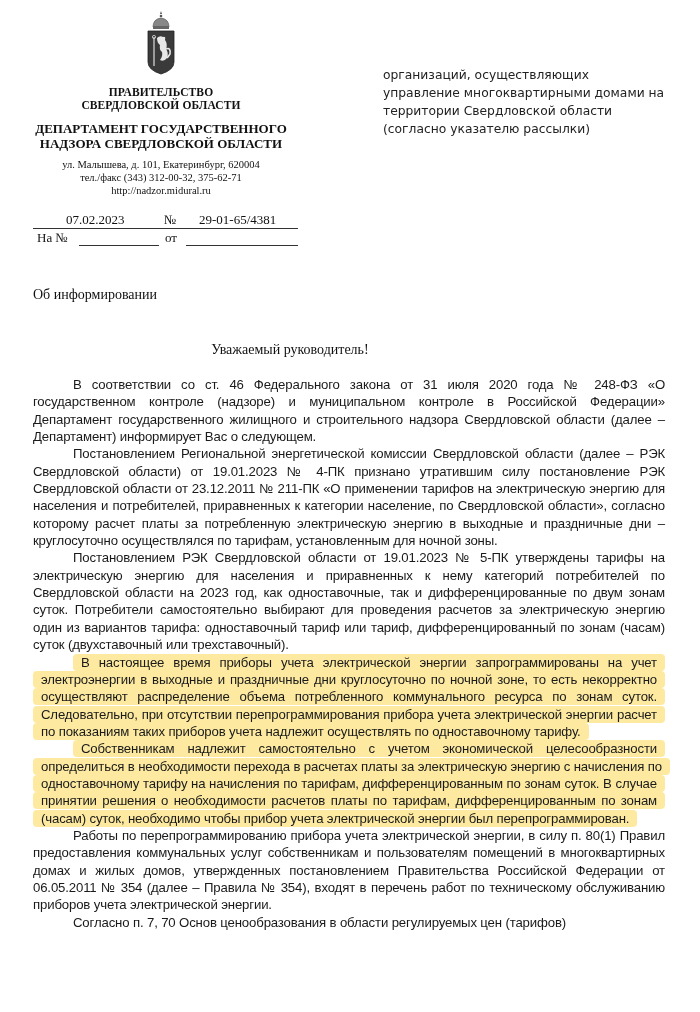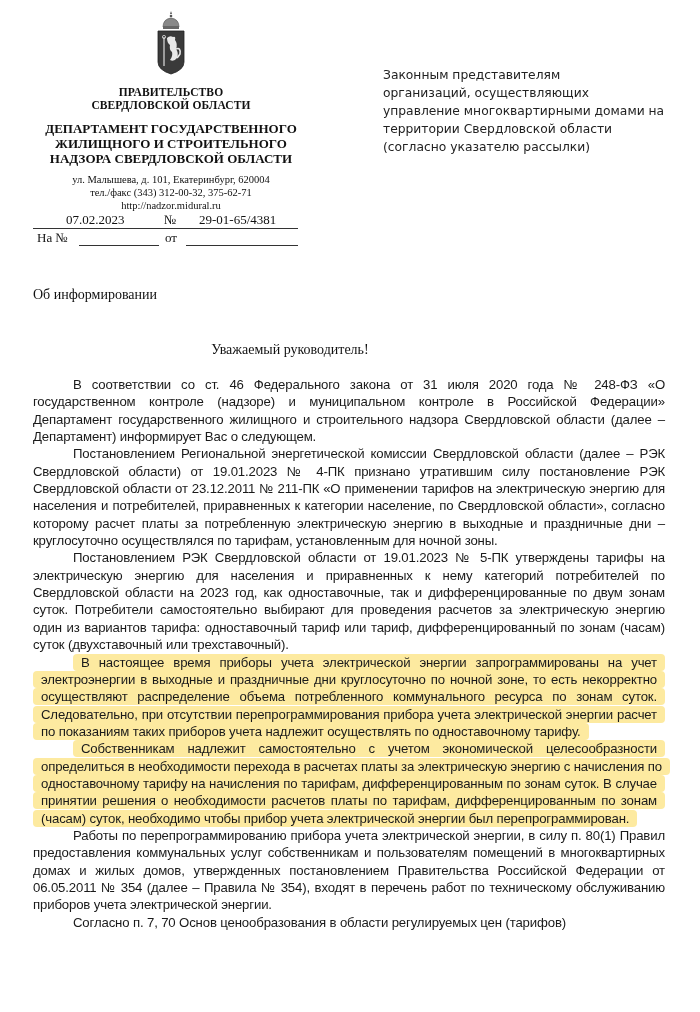--- a/index.html
+++ b/index.html
@@ -1,20 +1,20 @@
 <!DOCTYPE html>
 <html><head>
 <meta charset="utf-8">
 <style>
   * { box-sizing: border-box; margin: 0; padding: 0; }
   html, body { width: 700px; height: 1012px; background: #ffffff; overflow: hidden; }
   body { position: relative; font-family: "Liberation Serif", serif; color: #111; }
 
   .header-left {
-    position: absolute; left: 36px; top: 10px; width: 270px;
+    position: absolute; left: 26px; top: 10px; width: 270px;
     text-align: center;
   }
   .emblem { display: block; margin: 0 auto; width: 30px; height: 66px; }
   .gov-title {
     font-weight: bold; font-size: 11.5px; line-height: 13px; margin-top: 10px;
     letter-spacing: 0.1px;
   }
   .dept-title {
     font-weight: bold; font-size: 13px; line-height: 15px; margin-top: 9px;
   }
@@ -78,21 +78,20 @@
 
     <line x1="8" y1="27" x2="8" y2="56" stroke="#ddd" stroke-width="1.2"></line>
     <circle cx="8" cy="27" r="1.6" fill="none" stroke="#ddd" stroke-width="0.8"></circle>
   </svg>
   <div class="gov-title">
     <div>ПРАВИТЕЛЬСТВО</div>
     <div>СВЕРДЛОВСКОЙ ОБЛАСТИ</div>
   </div>
   <div class="dept-title">
     <div>ДЕПАРТАМЕНТ ГОСУДАРСТВЕННОГО</div>
-    <div>ЖИЛИЩНОГО И СТРОИТЕЛЬНОГО</div>
     <div>НАДЗОРА СВЕРДЛОВСКОЙ ОБЛАСТИ</div>
   </div>
   <div class="address">
     <div>ул. Малышева, д. 101, Екатеринбург, 620004</div>
     <div>тел./факс (343) 312-00-32, 375-62-71</div>
     <div>http://nadzor.midural.ru</div>
   </div>
 </div>
 
 <div class="reg-block">
@@ -104,21 +103,20 @@
   <div class="reg-line"></div>
   <div class="reg-row2">
     <span class="na-label">На №</span>
     <div class="na-line"></div>
     <span class="ot-label">от</span>
     <div class="ot-line"></div>
   </div>
 </div>
 
 <div class="addressee">
-  <div>Законным представителям</div>
   <div>организаций, осуществляющих</div>
   <div>управление многоквартирными домами на</div>
   <div>территории Свердловской области</div>
   <div>(согласно указателю рассылки)</div>
 </div>
 
 <div class="subject">Об информировании</div>
 <div class="salutation">Уважаемый руководитель!</div>
 
 <div class="body-text">

